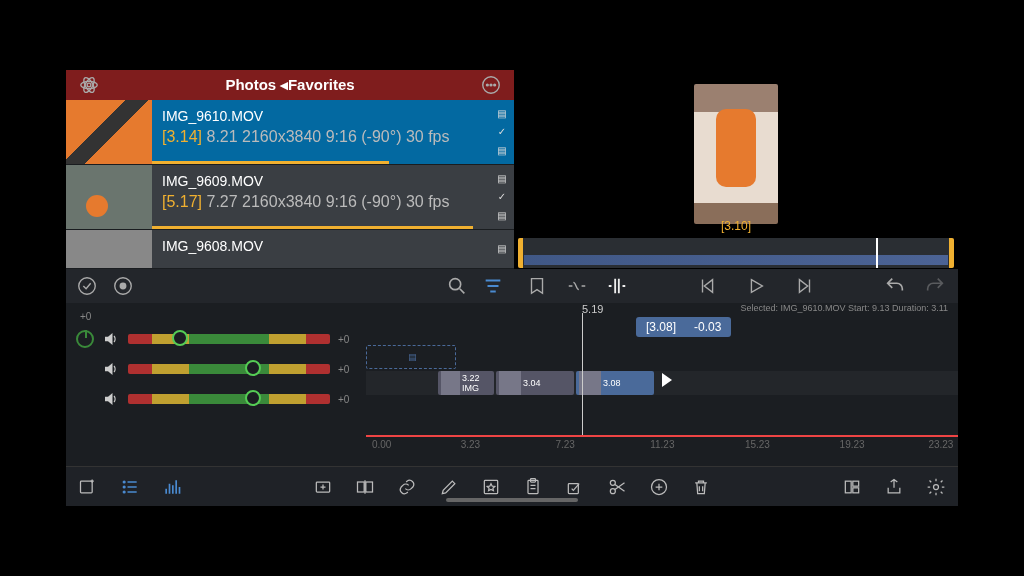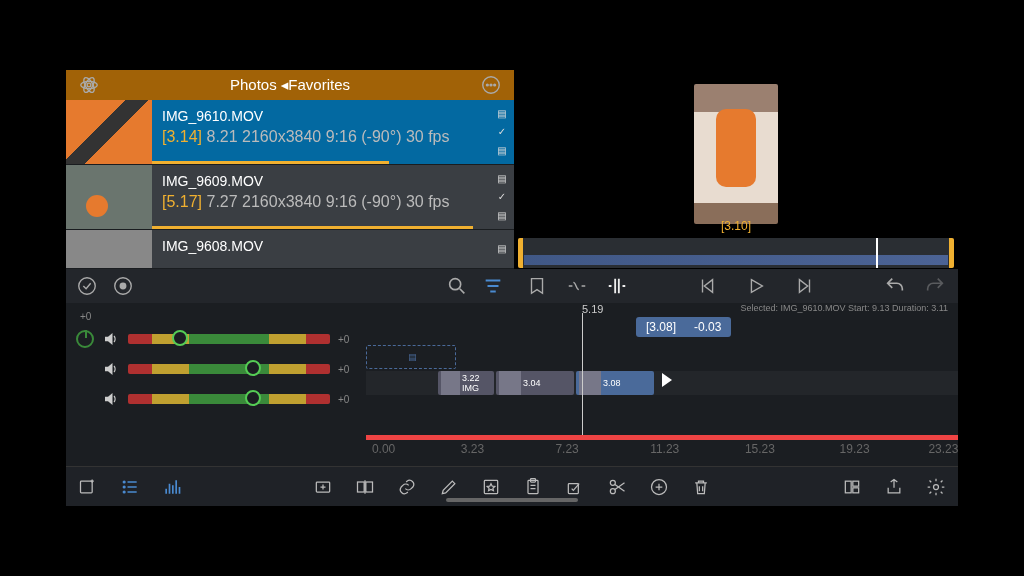--- a/index.html
+++ b/index.html
@@ -1,20 +1,20 @@
 <!DOCTYPE html>
 <html><head>
 <meta charset="utf-8">
 <style>
 * { margin:0; padding:0; box-sizing:border-box; font-family:-apple-system,Helvetica,Arial,sans-serif; -webkit-font-smoothing:antialiased; }
 body { background:#000; width:1024px; height:576px; overflow:hidden; color:#ccc; }
 .app { position:absolute; left:66px; top:70px; width:892px; height:436px; background:#1f2227; display:flex; flex-direction:column; }
 .top-row { display:flex; height:233px; }
 .library { width:448px; display:flex; flex-direction:column; background:#2a2e33; }
-.lib-header { height:30px; display:flex; align-items:center; justify-content:space-between; padding:0 12px; background:#a16207; }
+.lib-header { height:30px; display:flex; align-items:center; justify-content:space-between; padding:0 12px; background:#7f1d1d;font-weight:bold; }
 .lib-title { color:#fff; font-size:15px; }
 .icon-btn { width:22px; height:22px; display:flex; align-items:center; justify-content:center; color:#aaa; cursor:pointer; }
 .lib-list { flex:1; overflow:hidden; display:flex; flex-direction:column; }
 .lib-item { display:flex; align-items:stretch; height:66px; border-bottom:1px solid #1a1d20; background:#3a3e43; position:relative; }
 .lib-item.sel { background:#0369a1; }
 .thumb { width:86px; height:100%; background:#555; position:relative; overflow:hidden; }
 .thumb.t0 { background:linear-gradient(135deg,#e67a2e 40%,#333 40%,#333 55%,#e67a2e 55%); }
 .thumb.t1 { background:#6a756e; }
 .thumb.t1::after{content:"";position:absolute;left:20px;top:30px;width:22px;height:22px;border-radius:50%;background:#e67a2e;}
 .thumb.t2 { background:#888; }
@@ -57,21 +57,21 @@
 .tl-badge{position:absolute;left:270px;top:14px;background:#4a6a9a;color:#fff;font-size:12px;padding:3px 10px;border-radius:3px;display:flex;gap:18px;}
 .tl-track{position:absolute;left:0;right:0;height:24px;}
 .tl-track.v1{top:42px;}
 .tl-track.v2{top:68px;background:rgba(255,255,255,.04);}
 .tl-track.a1{top:94px;height:36px;}
 .clip{position:absolute;height:100%;background:#3a4a6a;border-radius:2px;overflow:hidden;font-size:9px;color:#fff;display:flex;align-items:center;padding-left:3px;}
 .clip.vid{background:#556;}
 .clip.vid .th{width:22px;height:100%;background:#778;margin-right:2px;}
 .clip.audio{background:linear-gradient(180deg,#3a5a8a,#2a4a7a);}
 .dashed{border:1px dashed #4a6a9a;background:transparent;}
-.tl-ruler{position:absolute;left:0;right:0;top:132px;height:18px;border-top:5px solid #ef4444;font-size:12px;color:#666;text-decoration:underline;}
+.tl-ruler{position:absolute;left:0;right:0;top:132px;height:18px;border-top:2px solid #ef4444;font-size:10px;color:#666;text-decoration:underline;}
 .tl-ruler span{position:absolute;top:2px;}
 .tl-play{position:absolute;left:216px;top:10px;bottom:30px;width:1px;background:#ccc;}
 .tri{position:absolute;left:296px;top:70px;width:0;height:0;border-left:10px solid #fff;border-top:7px solid transparent;border-bottom:7px solid transparent;}
 .toolbar { height:40px; display:flex; align-items:center; justify-content:space-between; padding:0 12px; background:#1f2227; border-top:1px solid #333;}
 .toolbar .grp{display:flex;gap:22px;align-items:center;}
 .tb-ic{width:20px;height:20px;color:#bbb;cursor:pointer;}
 .tb-ic.active{color:#4a8ad0;}
 .home-bar{position:absolute;left:380px;bottom:4px;width:132px;height:4px;background:#666;border-radius:2px;}
 svg{width:100%;height:100%;display:block;}
 </style>

